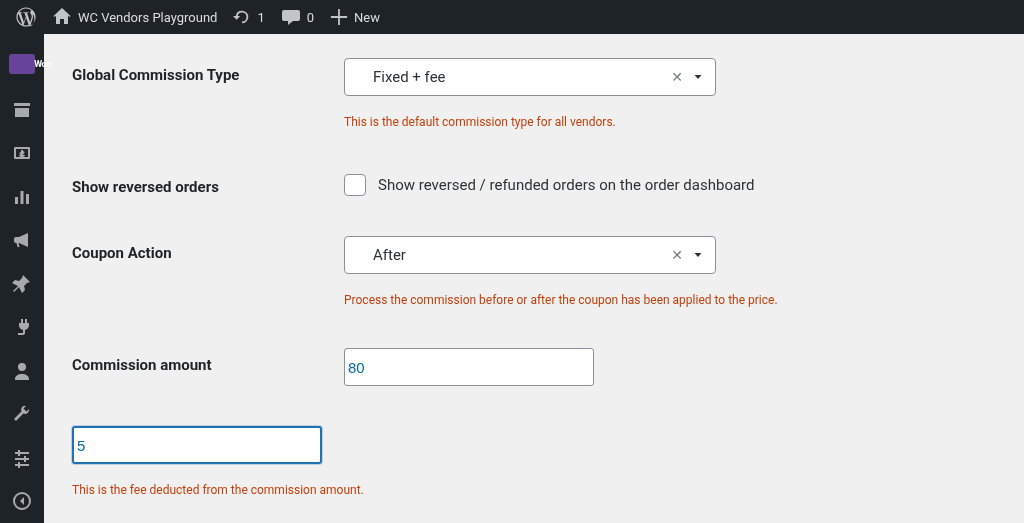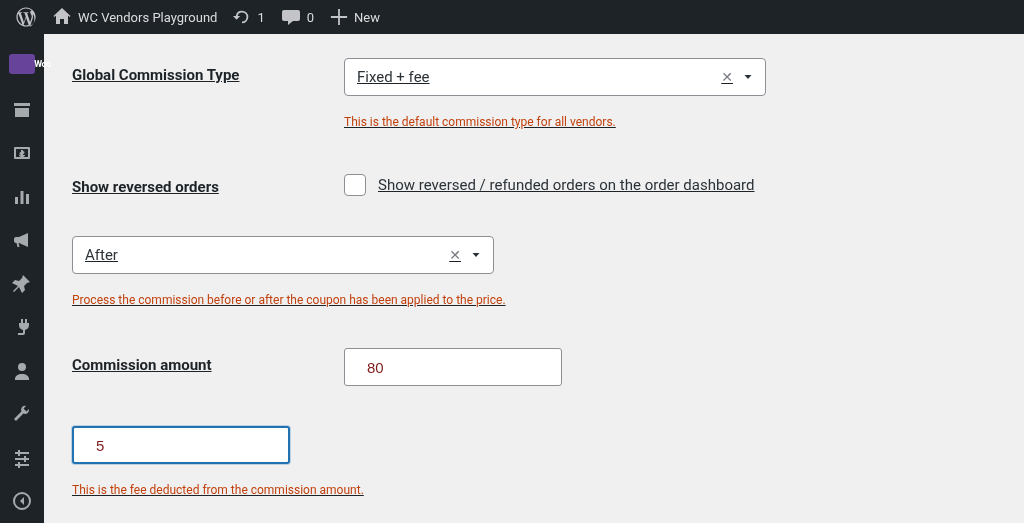--- a/index.html
+++ b/index.html
@@ -71,21 +71,20 @@
     color:#fff; font-size:9px; font-weight:700; letter-spacing:-.5px;margin-left:41px;
   }
 
   
   .main{
     position:absolute;
     top:34px; left:44px; right:0; bottom:0;
     background:#f0f0f1;
     padding:24px 28px 10px 28px;
     overflow:hidden;
-    text-decoration:underline;
   }
 
   .form-row{
     display:flex;
     align-items:flex-start;
     margin-bottom:40px;
   }
   .form-row:last-child{ margin-bottom:0; }
   .row-label{
     width:272px;
@@ -101,28 +100,28 @@
   }
   .help{
     color:#c2410c;
     font-size:12px;
     margin-top:18px;
     line-height:1.35;
   }
 
   
   .wcselect{
-    width:422px;
+    width:372px;
     height:38px;
     border:1px solid #8c8f94;
     border-radius:4px;
     background:#fff;
     display:flex;
     align-items:center;
-    padding:0 10px 0 12px;
+    padding:0 10px 0 28px;
     font-size:15px;
     color:#2c3338;
     position:relative;
   }
   .wcselect .seltext{ flex:1; }
   .wcselect .clear{
     color:#787c82; font-size:14px; padding:0 8px;
     line-height:1;
   }
   .wcselect .chev{
@@ -145,28 +144,28 @@
     flex:none;
   }
   .checklabel{
     font-size:15px;
     color:#2c3338;
     text-align:right;
   }
 
   
   .txt{
-    width:218px;
+    width:250px;
     height:38px;
     border:1px solid #8c8f94;
     border-radius:3px;
     background:#fff;
-    padding:0 22px;
+    padding:0 3px;
     font-size:15px;
-    color:#7f1d1d;
+    color:#0369a1;
     outline:none;
   }
   .txt.focus{
     border:2px solid #2271b1;
     box-shadow:0 0 0 1px rgba(34,113,177,.25);
   }
 </style>
 </head>
 <body>
 
@@ -281,20 +280,21 @@
     <div class="row-label">Show reversed orders</div>
     <div class="row-field">
       <div class="checkrow">
         <div class="fakecheck"></div>
         <div class="checklabel">Show reversed / refunded orders on the order dashboard</div>
       </div>
     </div>
   </div>
 
   <div class="form-row">
+    <div class="row-label">Coupon Action</div>
     <div class="row-field">
       <div class="wcselect">
         <span class="seltext">After</span>
         <span class="clear">✕</span>
         <span class="chev">
           <svg viewBox="0 0 20 20">
               <path d="M5 7l5 6 5-6z"></path>
             </svg>
         </span>
       </div>

